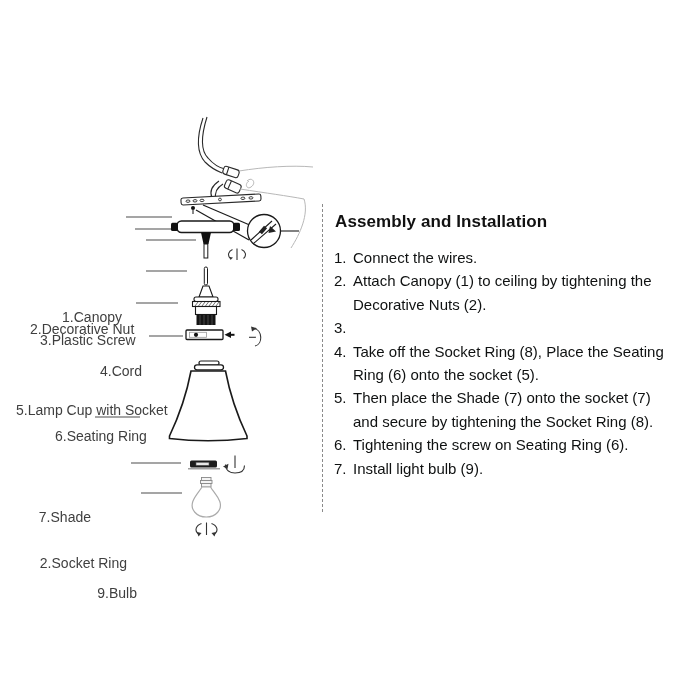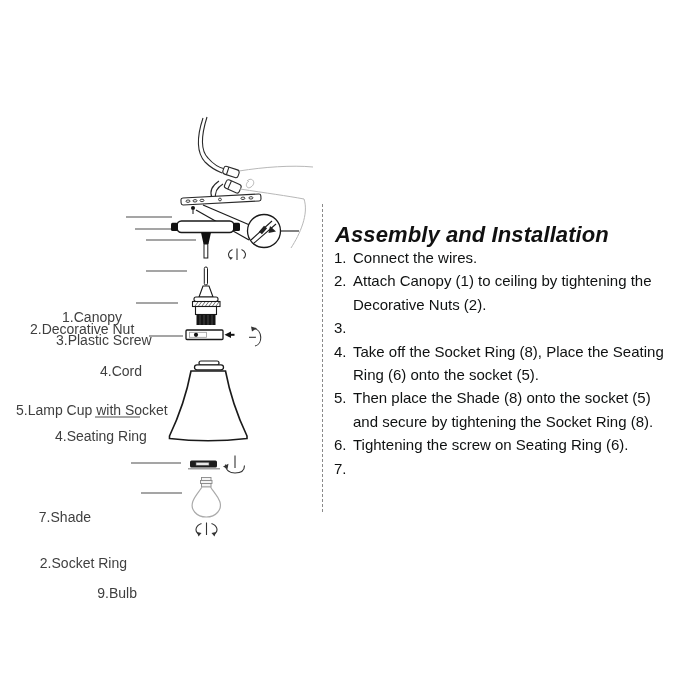--- a/index.html
+++ b/index.html
@@ -5,22 +5,22 @@
   html,body{margin:0;padding:0;background:#fff;}
   .page{position:relative;width:679px;height:679px;background:#ffffff;overflow:hidden;
         font-family:"Liberation Sans","DejaVu Sans",sans-serif;color:#0f1111;}
   
   .diagram-svg{position:absolute;left:0;top:100px;}
   .part-label{position:absolute;font-size:14px;line-height:12px;color:#3f3f3f;
               text-align:right;white-space:nowrap;}
   
   .divider{position:absolute;left:322px;top:204px;height:308px;width:0;
            border-left:1px dashed #8a8a8a;}
-  .inst-title{position:absolute;left:335px;top:207px;font-size:22px;font-weight:700;
-              color:#111;letter-spacing:.1px;white-space:nowrap;font-style:italic;}
+  .inst-title{position:absolute;left:335px;top:201px;font-size:17px;font-weight:700;
+              color:#111;letter-spacing:.1px;white-space:nowrap;}
   .steps{position:absolute;left:334px;top:246px;width:340px;font-size:15px;
          line-height:23.4px;color:#0f1111;}
   .step{display:flex;}
   .step .num{flex:0 0 19px;}
   .step .stext div{white-space:nowrap;}
 </style>
 </head>
 <body>
 
 <div class="page">
@@ -184,24 +184,24 @@
       <line x1="136" y1="303" x2="178" y2="303"></line>
       <line x1="149" y1="336" x2="183" y2="336"></line>
       <line x1="95" y1="417" x2="140" y2="417"></line>
       <line x1="131" y1="463" x2="181" y2="463"></line>
       <line x1="141" y1="493" x2="182" y2="493"></line>
     </g>
   </svg>
 
   <div class="part-label" style="left:38px;top:311px;width:84px">1.Canopy</div>
   <div class="part-label" style="left:30px;top:323px;width:101px">2.Decorative Nut</div>
-  <div class="part-label" style="left:56px;top:334px;width:94px">3.Plastic Screw</div>
+  <div class="part-label" style="left:40px;top:334px;width:94px">3.Plastic Screw</div>
   <div class="part-label" style="left:60px;top:365px;width:82px">4.Cord</div>
   <div class="part-label" style="left:16px;top:404px;width:116px">5.Lamp Cup with Socket</div>
-  <div class="part-label" style="left:55px;top:430px;width:90px">4.Seating Ring</div>
+  <div class="part-label" style="left:55px;top:430px;width:90px">6.Seating Ring</div>
   <div class="part-label" style="left:38px;top:511px;width:53px">7.Shade</div>
   <div class="part-label" style="left:36px;top:557px;width:91px">2.Socket Ring</div>
   <div class="part-label" style="left:55px;top:587px;width:82px">9.Bulb</div>
 
   <div class="divider"></div>
 
   <h1 class="inst-title">Assembly and Installation</h1>
 
   <div class="steps">
     <div class="step">
@@ -223,28 +223,31 @@
     <div class="step">
       <span class="num">4.</span>
       <div class="stext">
         <div>Take off the Socket Ring (8), Place the Seating</div>
         <div>Ring (6) onto the socket (5).</div>
       </div>
     </div>
     <div class="step">
       <span class="num">5.</span>
       <div class="stext">
-        <div>Then place the Shade (8) onto the socket (5)</div>
+        <div>Then place the Shade (7) onto the socket (7)</div>
         <div>and secure by tightening the Socket Ring (8).</div>
       </div>
     </div>
     <div class="step">
       <span class="num">6.</span>
       <div class="stext">
         <div>Tightening the screw on Seating Ring (6).</div>
       </div>
     </div>
     <div class="step">
       <span class="num">7.</span>
+      <div class="stext">
+        <div>Install light bulb (9).</div>
+      </div>
     </div>
   </div>
 
 </div>
 
 </body></html>

